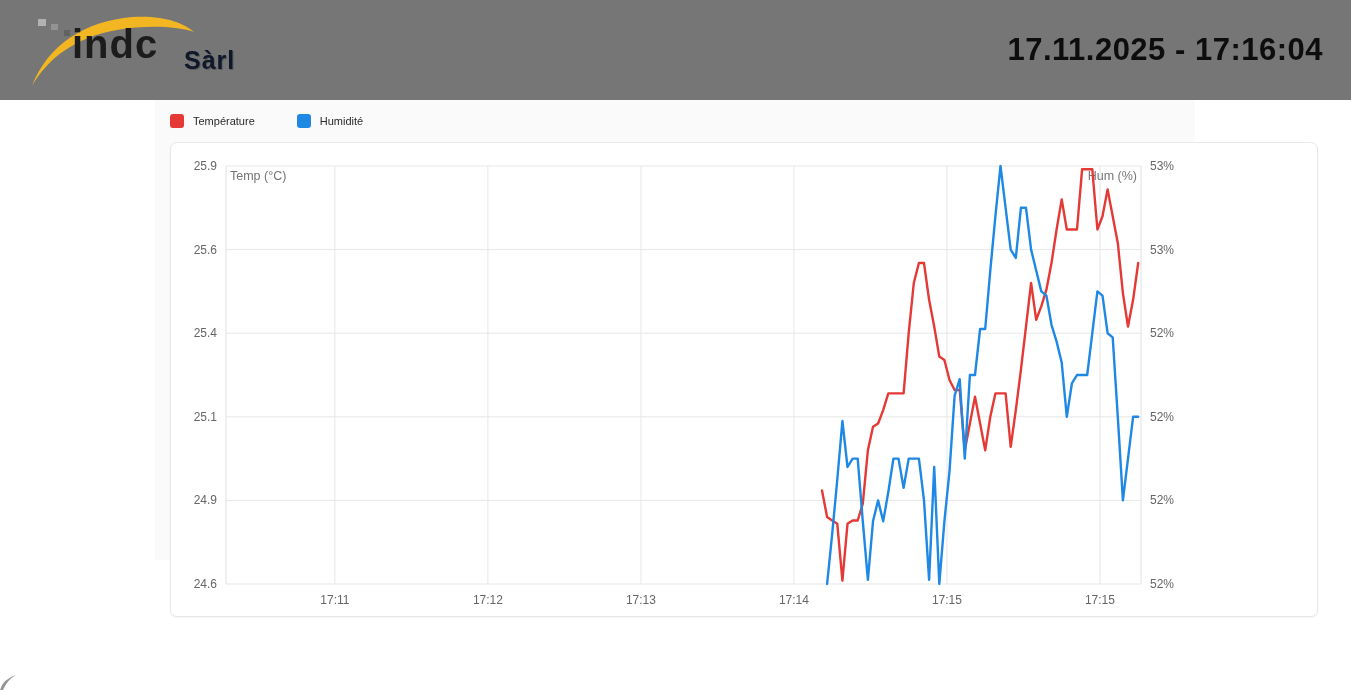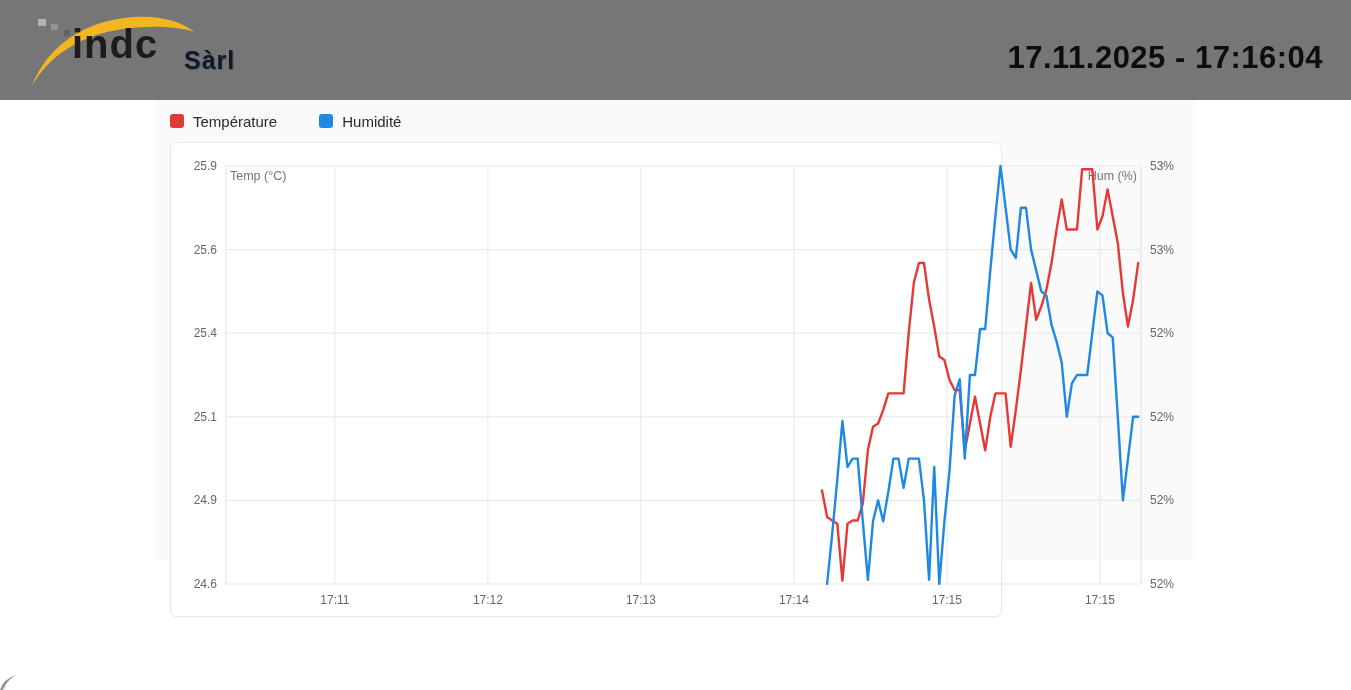--- a/index.html
+++ b/index.html
@@ -17,35 +17,35 @@
     position:absolute;left:58px;top:20px;font-size:40px;font-weight:bold;
     color:#1c1c1c;letter-spacing:1px;line-height:1;
   }
   .logo-suffix{
     position:absolute;left:170px;top:44px;font-size:25px;font-weight:bold;
     color:#0f172a;letter-spacing:1px;line-height:1;
     text-shadow:1px 1px 0 rgba(40,40,40,.35);
   }
   .datetime{
     position:absolute;right:28px;top:50%;transform:translateY(-50%);
-    font-size:31px;font-weight:bold;color:#0d0d0d;letter-spacing:.5px;margin-top:8px;
+    font-size:31px;font-weight:bold;color:#0d0d0d;letter-spacing:.5px;
   }
   .panel{
     position:absolute;left:155px;top:100px;width:1040px;height:460px;
     background:#fafafa;
   }
   .legend-row{
     position:absolute;left:170px;top:106px;height:30px;
     display:flex;align-items:center;gap:42px;
   }
   .legend-item{display:flex;align-items:center;gap:9px;cursor:pointer;}
   .legend-swatch{width:14px;height:14px;border-radius:3px;background:#ccc;}
-  .legend-label{font-size:15px;font-weight:500;color:#2a2a2a;}
+  .legend-label{font-size:11px;font-weight:500;color:#2a2a2a;}
   .chart-card{
-    position:absolute;left:170px;top:142px;width:832px;height:475px;
+    position:absolute;left:170px;top:142px;width:1148px;height:475px;
     background:#ffffff;border:1px solid #e8e8e8;border-radius:7px;
     box-shadow:0 1px 2px rgba(0,0,0,.05);box-sizing:border-box;
   }
   #chart{display:block;}
   #chart text.tick{font-family:"Liberation Sans","DejaVu Sans",sans-serif;font-size:12px;fill:#666666;}
   #chart text.axis-title{font-family:"Liberation Sans","DejaVu Sans",sans-serif;font-size:12.5px;fill:#757575;}
   .footer-fragment{position:absolute;left:0;bottom:0;}
 </style>
 </head>
 <body>

